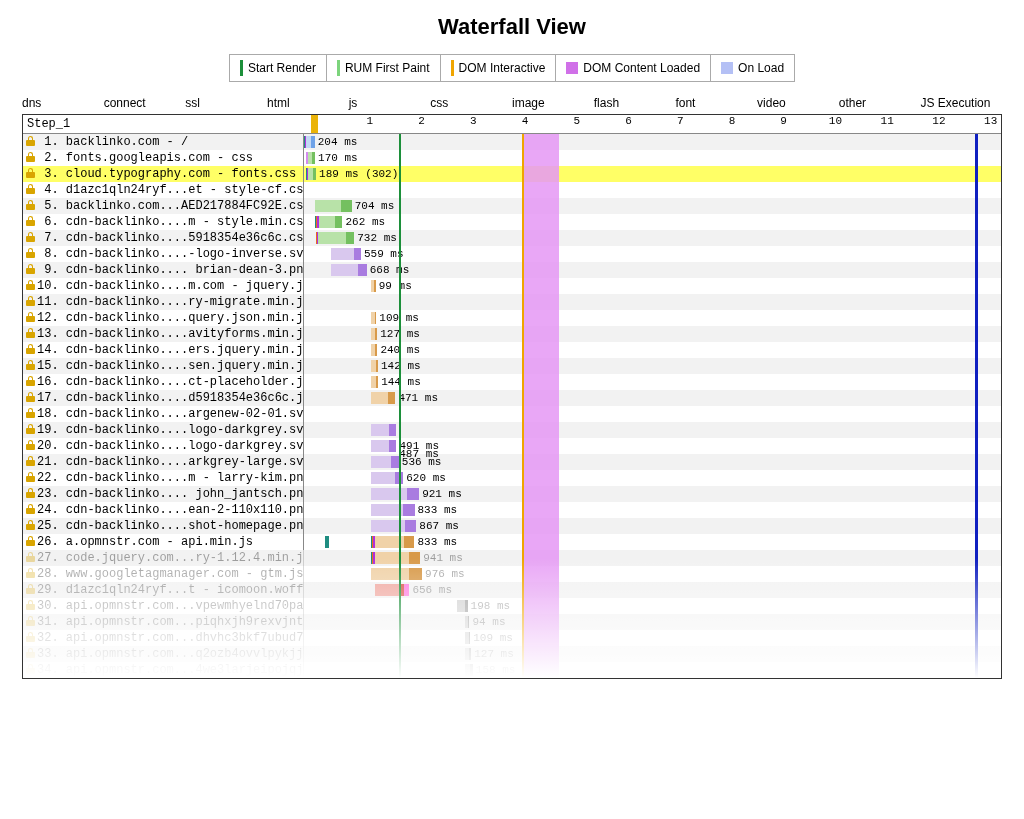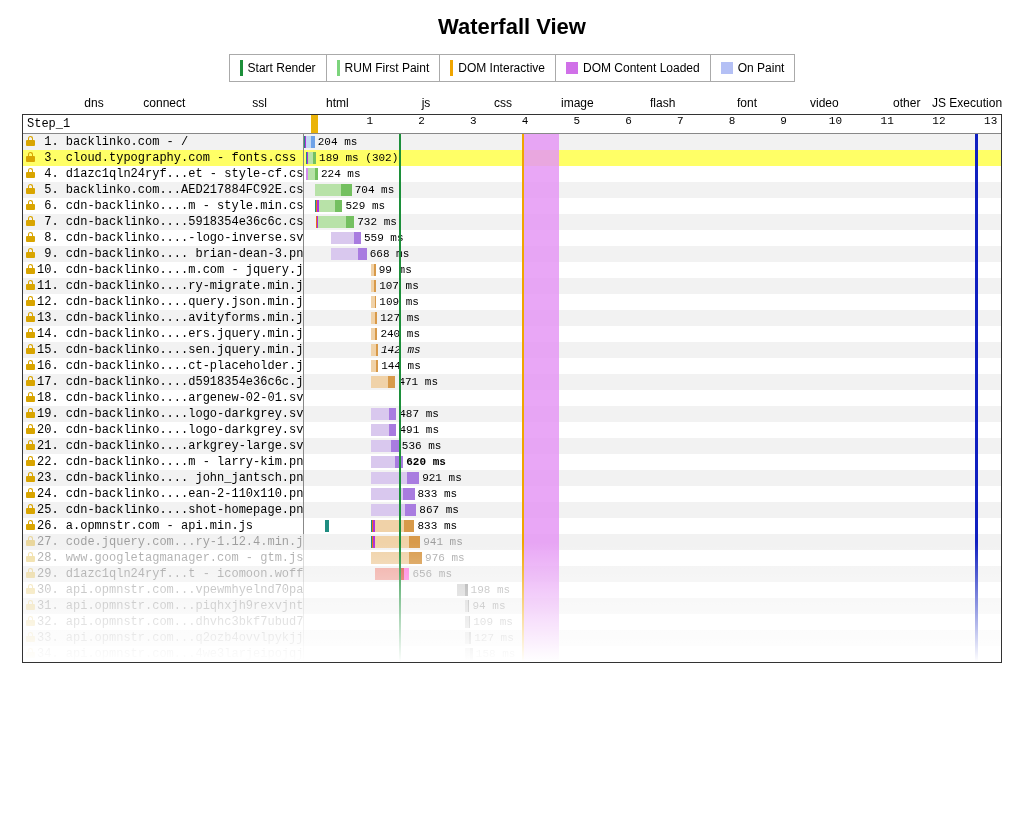--- a/index.html
+++ b/index.html
@@ -37,21 +37,21 @@
   .legend-box  { width: 12px; height: 12px; display:inline-block; }
 
   
   .res-legend {
     display: flex;
     justify-content: space-between;
     margin: 0 12px 4px 12px;
     font-size: 12px;
   }
   .res-legend .res {
-    text-align: right;
+    text-align: left;
     flex: 1;
   }
   .res-legend .res .bar {
     height: 10px;
     margin-top: 2px;
     display: flex;
   }
   .res-legend .res .bar span:first-child { flex: 7; }
   .res-legend .res .bar span:last-child  { flex: 3; }
 
@@ -152,21 +152,21 @@
     <div>
       <span class="legend-line" style="background: rgb(240, 165, 0);"></span>
       <span>DOM Interactive</span>
     </div>
     <div>
       <span class="legend-box" style="background: rgb(208, 112, 232);"></span>
       <span>DOM Content Loaded</span>
     </div>
     <div>
       <span class="legend-box" style="background: rgb(180, 192, 245);"></span>
-      <span>On Paint</span>
+      <span>On Load</span>
     </div>
   </div>
 
 <div class="res-legend" id="res-legend">
     <div class="res">
       <div>dns</div>
       <div class="bar">
         <span style="background: rgb(107, 181, 167);"></span>
         <span style="background: rgb(31, 141, 129);"></span>
       </div>
@@ -278,45 +278,49 @@
             <div class="bar" style="left: 0%; width: 1.54545%;">
               <div class="seg" style="background: rgb(31, 141, 129); width: 7.35294%;"></div>
               <div class="seg" style="background: rgb(232, 112, 26); width: 4.90196%;"></div>
               <div class="seg" style="background: rgb(176, 48, 221); width: 4.90196%;"></div>
               <div class="seg" style="background: rgb(195, 216, 244); width: 49.0196%;"></div>
               <div class="seg" style="background: rgb(110, 162, 232); width: 33.8235%;"></div>
             </div>
             <div class="label-ms" style="left: calc(1.54545% + 3px);">204 ms</div>
           </div>
         </div>
+        <div class="row odd">
+          <div class="lock"><span class="lock-icon" style="color: rgb(217, 165, 0);"></span></div>
+          <div class="label" style="white-space: pre;"> 2. fonts.googleapis.com - css</div>
+          <div class="timing">
+            <div class="bar" style="left: 0.30303%; width: 1.28788%;">
+              <div class="seg" style="background: rgb(212, 139, 240); width: 17.6471%;"></div>
+              <div class="seg" style="background: rgb(184, 226, 168); width: 52.9412%;"></div>
+              <div class="seg" style="background: rgb(116, 192, 96); width: 29.4118%;"></div>
+            </div>
+            <div class="label-ms" style="left: calc(1.59091% + 3px);">170 ms</div>
+          </div>
+        </div>
         <div class="row even hl">
           <div class="lock"><span class="lock-icon" style="color: rgb(217, 165, 0);"></span></div>
           <div class="label" style="white-space: pre;"> 3. cloud.typography.com - fonts.css</div>
           <div class="timing">
             <div class="bar" style="left: 0.30303%; width: 1.43182%;">
               <div class="seg" style="background: rgb(31, 141, 129); width: 6.34921%;"></div>
               <div class="seg" style="background: rgb(232, 112, 26); width: 6.34921%;"></div>
               <div class="seg" style="background: rgb(176, 48, 221); width: 6.34921%;"></div>
               <div class="seg" style="background: rgb(184, 226, 168); width: 52.9101%;"></div>
               <div class="seg" style="background: rgb(116, 192, 96); width: 28.0423%;"></div>
             </div>
             <div class="label-ms" style="left: calc(1.73485% + 3px);">189 ms (302)</div>
           </div>
         </div>
         <div class="row odd">
           <div class="lock"><span class="lock-icon" style="color: rgb(217, 165, 0);"></span></div>
           <div class="label" style="white-space: pre;"> 4. d1azc1qln24ryf...et - style-cf.css</div>
-          <div class="timing">
-            <div class="bar" style="left: 0.30303%; width: 1.69697%;">
-              <div class="seg" style="background: rgb(212, 139, 240); width: 13.3929%;"></div>
-              <div class="seg" style="background: rgb(184, 226, 168); width: 58.0357%;"></div>
-              <div class="seg" style="background: rgb(116, 192, 96); width: 28.5714%;"></div>
-            </div>
-            <div class="label-ms" style="left: calc(2% + 3px);">224 ms</div>
-          </div>
         </div>
         <div class="row even">
           <div class="lock"><span class="lock-icon" style="color: rgb(217, 165, 0);"></span></div>
           <div class="label" style="white-space: pre;"> 5. backlinko.com...AED217884FC92E.css</div>
           <div class="timing">
             <div class="bar" style="left: 1.51515%; width: 5.33333%;">
               <div class="seg" style="background: rgb(184, 226, 168); width: 71.0227%;"></div>
               <div class="seg" style="background: rgb(116, 192, 96); width: 28.9773%;"></div>
             </div>
             <div class="label-ms" style="left: calc(6.84848% + 3px);">704 ms</div>
@@ -326,21 +330,21 @@
           <div class="lock"><span class="lock-icon" style="color: rgb(217, 165, 0);"></span></div>
           <div class="label" style="white-space: pre;"> 6. cdn-backlinko....m - style.min.css</div>
           <div class="timing">
             <div class="bar" style="left: 1.51515%; width: 4.00758%;">
               <div class="seg" style="background: rgb(31, 141, 129); width: 5.67108%;"></div>
               <div class="seg" style="background: rgb(232, 112, 26); width: 4.7259%;"></div>
               <div class="seg" style="background: rgb(176, 48, 221); width: 4.7259%;"></div>
               <div class="seg" style="background: rgb(184, 226, 168); width: 56.7108%;"></div>
               <div class="seg" style="background: rgb(116, 192, 96); width: 28.1664%;"></div>
             </div>
-            <div class="label-ms" style="left: calc(5.52273% + 3px);">529 ms</div>
+            <div class="label-ms" style="left: calc(5.52273% + 3px);">262 ms</div>
           </div>
         </div>
         <div class="row even">
           <div class="lock"><span class="lock-icon" style="color: rgb(217, 165, 0);"></span></div>
           <div class="label" style="white-space: pre;"> 7. cdn-backlinko....5918354e36c6c.css</div>
           <div class="timing">
             <div class="bar" style="left: 1.66667%; width: 5.54545%;">
               <div class="seg" style="background: rgb(232, 112, 26); width: 3.4153%;"></div>
               <div class="seg" style="background: rgb(176, 48, 221); width: 3.4153%;"></div>
               <div class="seg" style="background: rgb(184, 226, 168); width: 71.0383%;"></div>
@@ -378,27 +382,20 @@
             <div class="bar" style="left: 9.54545%; width: 0.75%;">
               <div class="seg" style="background: rgb(240, 210, 168); width: 70.7071%;"></div>
               <div class="seg" style="background: rgb(216, 154, 74); width: 29.2929%;"></div>
             </div>
             <div class="label-ms" style="left: calc(10.2955% + 3px);">99 ms</div>
           </div>
         </div>
         <div class="row even">
           <div class="lock"><span class="lock-icon" style="color: rgb(217, 165, 0);"></span></div>
           <div class="label" style="white-space: pre;">11. cdn-backlinko....ry-migrate.min.js</div>
-          <div class="timing">
-            <div class="bar" style="left: 9.54545%; width: 0.810606%;">
-              <div class="seg" style="background: rgb(240, 210, 168); width: 70.0935%;"></div>
-              <div class="seg" style="background: rgb(216, 154, 74); width: 29.9065%;"></div>
-            </div>
-            <div class="label-ms" style="left: calc(10.3561% + 3px);">107 ms</div>
-          </div>
         </div>
         <div class="row odd">
           <div class="lock"><span class="lock-icon" style="color: rgb(217, 165, 0);"></span></div>
           <div class="label" style="white-space: pre;">12. cdn-backlinko....query.json.min.js</div>
           <div class="timing">
             <div class="bar" style="left: 9.54545%; width: 0.825758%;">
               <div class="seg" style="background: rgb(240, 210, 168); width: 69.7248%;"></div>
               <div class="seg" style="background: rgb(216, 154, 74); width: 30.2752%;"></div>
             </div>
             <div class="label-ms" style="left: calc(10.3712% + 3px);">109 ms</div>
@@ -427,21 +424,21 @@
           </div>
         </div>
         <div class="row even">
           <div class="lock"><span class="lock-icon" style="color: rgb(217, 165, 0);"></span></div>
           <div class="label" style="white-space: pre;">15. cdn-backlinko....sen.jquery.min.js</div>
           <div class="timing">
             <div class="bar" style="left: 9.54545%; width: 1.07576%;">
               <div class="seg" style="background: rgb(240, 210, 168); width: 70.4225%;"></div>
               <div class="seg" style="background: rgb(216, 154, 74); width: 29.5775%;"></div>
             </div>
-            <div class="label-ms" style="left: calc(10.6212% + 3px); font-style: italic;">142 ms</div>
+            <div class="label-ms" style="left: calc(10.6212% + 3px);">142 ms</div>
           </div>
         </div>
         <div class="row odd">
           <div class="lock"><span class="lock-icon" style="color: rgb(217, 165, 0);"></span></div>
           <div class="label" style="white-space: pre;">16. cdn-backlinko....ct-placeholder.js</div>
           <div class="timing">
             <div class="bar" style="left: 9.54545%; width: 1.09091%;">
               <div class="seg" style="background: rgb(240, 210, 168); width: 70.8333%;"></div>
               <div class="seg" style="background: rgb(216, 154, 74); width: 29.1667%;"></div>
             </div>
@@ -464,21 +461,21 @@
           <div class="label" style="white-space: pre;">18. cdn-backlinko....argenew-02-01.svg</div>
         </div>
         <div class="row even">
           <div class="lock"><span class="lock-icon" style="color: rgb(217, 165, 0);"></span></div>
           <div class="label" style="white-space: pre;">19. cdn-backlinko....logo-darkgrey.svg</div>
           <div class="timing">
             <div class="bar" style="left: 9.54545%; width: 3.68939%;">
               <div class="seg" style="background: rgb(217, 200, 238); width: 72.8953%;"></div>
               <div class="seg" style="background: rgb(169, 124, 224); width: 27.1047%;"></div>
             </div>
-            <div class="label-ms" style="left: calc(13.2348% + 3px);">487 ms</div>
+            <div class="label-ms" style="left: calc(13.2348% + 3px); margin-top: 24px;">487 ms</div>
           </div>
         </div>
         <div class="row odd">
           <div class="lock"><span class="lock-icon" style="color: rgb(217, 165, 0);"></span></div>
           <div class="label" style="white-space: pre;">20. cdn-backlinko....logo-darkgrey.svg</div>
           <div class="timing">
             <div class="bar" style="left: 9.54545%; width: 3.7197%;">
               <div class="seg" style="background: rgb(217, 200, 238); width: 72.9124%;"></div>
               <div class="seg" style="background: rgb(169, 124, 224); width: 27.0876%;"></div>
             </div>
@@ -497,21 +494,21 @@
           </div>
         </div>
         <div class="row odd">
           <div class="lock"><span class="lock-icon" style="color: rgb(217, 165, 0);"></span></div>
           <div class="label" style="white-space: pre;">22. cdn-backlinko....m - larry-kim.png</div>
           <div class="timing">
             <div class="bar" style="left: 9.54545%; width: 4.69697%;">
               <div class="seg" style="background: rgb(217, 200, 238); width: 74.1935%;"></div>
               <div class="seg" style="background: rgb(169, 124, 224); width: 25.8065%;"></div>
             </div>
-            <div class="label-ms" style="left: calc(14.2424% + 3px); font-weight: bold;">620 ms</div>
+            <div class="label-ms" style="left: calc(14.2424% + 3px);">620 ms</div>
           </div>
         </div>
         <div class="row even">
           <div class="lock"><span class="lock-icon" style="color: rgb(217, 165, 0);"></span></div>
           <div class="label" style="white-space: pre;">23. cdn-backlinko.... john_jantsch.png</div>
           <div class="timing">
             <div class="bar" style="left: 9.54545%; width: 6.97727%;">
               <div class="seg" style="background: rgb(217, 200, 238); width: 76.0043%;"></div>
               <div class="seg" style="background: rgb(169, 124, 224); width: 23.9957%;"></div>
             </div>

